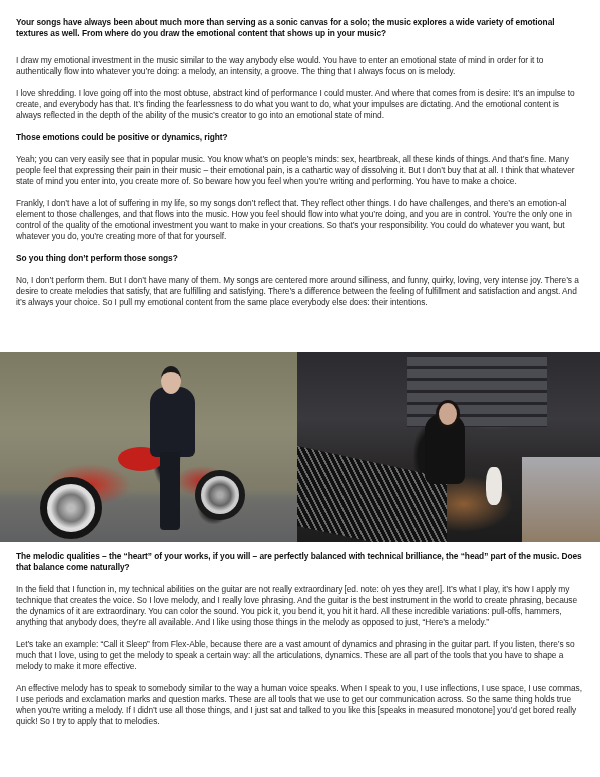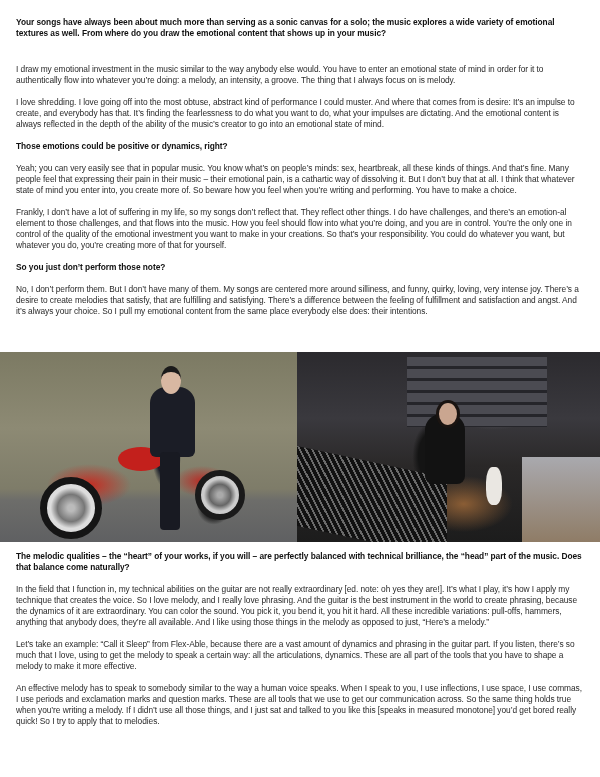--- a/index.html
+++ b/index.html
@@ -25,26 +25,26 @@
       radial-gradient(ellipse 50px 40px at 88% 70%, rgba(170,170,175,0.9), rgba(170,170,175,0) 70%),
       radial-gradient(ellipse 60px 30px at 65% 30%, rgba(120,120,130,0.7), rgba(120,120,130,0) 70%),
       linear-gradient(180deg,#2b2a2e 0%,#3a393e 35%,#2a2828 60%,#1c1c1c 100%);}
   .ph-shape{position:absolute;}
 </style>
 </head>
 <body>
 
 <div class="col" style="top:17px;">
   <p class="q">Your songs have always been about much more than serving as a sonic canvas for a solo; the music explores a wide variety of emotional textures as well. From where do you draw the emotional content that shows up in your music?</p>
-  <p style="margin-top:25px;">I draw my emotional investment in the music similar to the way anybody else would. You have to enter an emotional state of mind in order for it to authentically flow into whatever you’re doing: a melody, an intensity, a groove. The thing that I always focus on is melody.</p>
+  <p style="margin-top:16px;">I draw my emotional investment in the music similar to the way anybody else would. You have to enter an emotional state of mind in order for it to authentically flow into whatever you’re doing: a melody, an intensity, a groove. The thing that I always focus on is melody.</p>
   <p style="margin-top:11px;">I love shredding. I love going off into the most obtuse, abstract kind of performance I could muster. And where that comes from is desire: It’s an impulse to create, and everybody has that. It’s finding the fearlessness to do what you want to do, what your impulses are dictating. And the emotional content is always reflected in the depth of the ability of the music’s creator to go into an emotional state of mind.</p>
   <p class="q" style="margin-top:11px;">Those emotions could be positive or dynamics, right?</p>
   <p style="margin-top:11px;">Yeah; you can very easily see that in popular music. You know what’s on people’s minds: sex, heartbreak, all these kinds of things. And that’s fine. Many people feel that expressing their pain in their music – their emotional pain, is a cathartic way of dissolving it. But I don’t buy that at all. I think that whatever state of mind you enter into, you create more of. So beware how you feel when you’re writing and performing. You have to make a choice.</p>
   <p style="margin-top:11px;">Frankly, I don’t have a lot of suffering in my life, so my songs don’t reflect that. They reflect other things. I do have challenges, and there’s an emotion-al element to those challenges, and that flows into the music. How you feel should flow into what you’re doing, and you are in control. You’re the only one in control of the quality of the emotional investment you want to make in your creations. So that’s your responsibility. You could do whatever you want, but whatever you do, you’re creating more of that for yourself.</p>
-  <p class="q" style="margin-top:11px;">So you just don’t perform those note?</p>
+  <p class="q" style="margin-top:11px;">So you thing don’t perform those songs?</p>
   <p style="margin-top:11px;">No, I don’t perform them. But I don’t have many of them. My songs are centered more around silliness, and funny, quirky, loving, very intense joy. There’s a desire to create melodies that satisfy, that are fulfilling and satisfying. There’s a difference between the feeling of fulfillment and satisfaction and angst. And it’s always your choice. So I pull my emotional content from the same place everybody else does: their intentions.</p>
 </div>
 
 <div class="photos">
   <div class="photo photo-left" title="Musician in leather jacket and cap sitting on a red vintage motorcycle in front of a stone wall">
     <div class="ph-shape" style="left:40px;top:125px;width:62px;height:62px;border-radius:50%;border:7px solid #151515;box-sizing:border-box;background:radial-gradient(circle,#bbb 10%,#777 40%,#ddd 60%);"></div>
     <div class="ph-shape" style="left:195px;top:118px;width:50px;height:50px;border-radius:50%;border:6px solid #1a1a1a;box-sizing:border-box;background:radial-gradient(circle,#aaa 10%,#666 40%,#ccc 60%);"></div>
     <div class="ph-shape" style="left:118px;top:95px;width:46px;height:24px;border-radius:50%;background:#c3201c;"></div>
     <div class="ph-shape" style="left:150px;top:35px;width:45px;height:70px;border-radius:16px 16px 6px 6px;background:#1b1d26;"></div>
     <div class="ph-shape" style="left:161px;top:14px;width:20px;height:22px;border-radius:50%;background:#d8b8a2;border-top:6px solid #1a1a1a;"></div>

